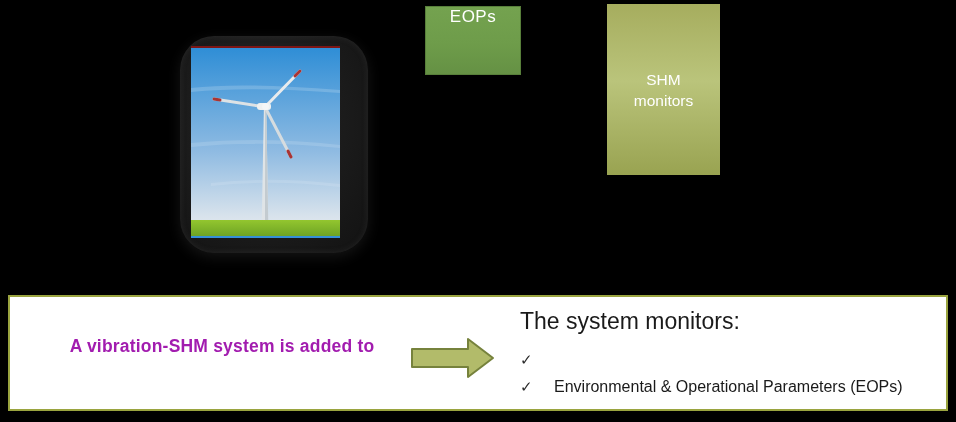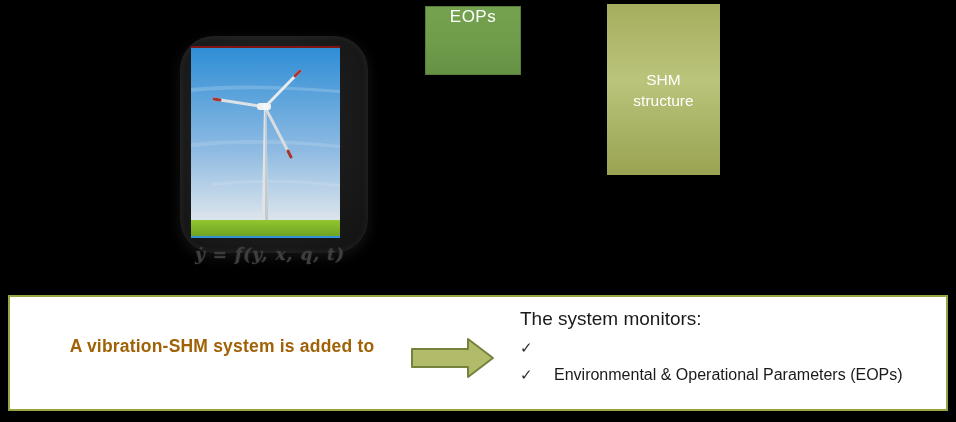--- a/index.html
+++ b/index.html
@@ -45,28 +45,28 @@
     color:#ffffff;font-size:15.5px;line-height:21px;text-align:left;
   }
 
   
   .summary-panel{
     position:absolute;left:8px;top:295px;width:936px;height:112px;
     background:#ffffff;border:2px solid #9aa43f;
   }
   .statement{
     position:absolute;left:22px;top:36px;width:380px;
-    text-align:center;color:#a16207;font-weight:bold;
+    text-align:center;color:#a21caf;font-weight:bold;
     font-size:17.5px;line-height:27px;letter-spacing:0.2px;
   }
   .flow-arrow{
     position:absolute;left:400px;top:40px;width:85px;height:42px;
   }
   .monitors{position:absolute;left:510px;top:11px;color:#1a1a1a;}
-  .monitors-title{font-size:19px;margin-bottom:9px;}
+  .monitors-title{font-size:23px;margin-bottom:16px;}
   .monitor-item{display:flex;align-items:baseline;font-size:16px;margin-bottom:9px;}
   .check{width:34px;color:#2b2b2b;font-size:15px;flex:none;}
 </style>
 </head>
 <body>
 
 <div class="stage">
 
   <div class="turbine-frame">
     <div class="turbine-photo">
@@ -100,29 +100,28 @@
           <line x1="74" y1="59" x2="100" y2="109" stroke="#d6dcdf" stroke-width="3"></line>
           <line x1="97" y1="103" x2="100" y2="109" stroke="#a83434" stroke-width="3"></line>
         </g>
 
         <rect x="66" y="55" width="14" height="7" rx="3" fill="#eef1f2"></rect>
         <circle cx="74.5" cy="58.5" r="3.4" fill="#f4f6f7"></circle>
       </svg>
     </div>
   </div>
 
-  <div class="equation">ẏ = f(y, x, q, t)</div>
 
   <div class="eops-box">
     <span>EOPs</span>
   </div>
 
   <div class="shm-box">
     <span>SHM</span>
-    <span>structure</span>
+    <span>monitors</span>
   </div>
 
   <div class="summary-panel">
 
     <div class="statement">
       <div>A vibration-SHM system is added to</div>
     </div>
 
     <svg class="flow-arrow" viewBox="0 0 85 42">
       <polygon points="2,12 58,12 58,2 83,21 58,40 58,30 2,30" fill="#b2bb6a" stroke="#76823c" stroke-width="2" stroke-linejoin="round"></polygon>

